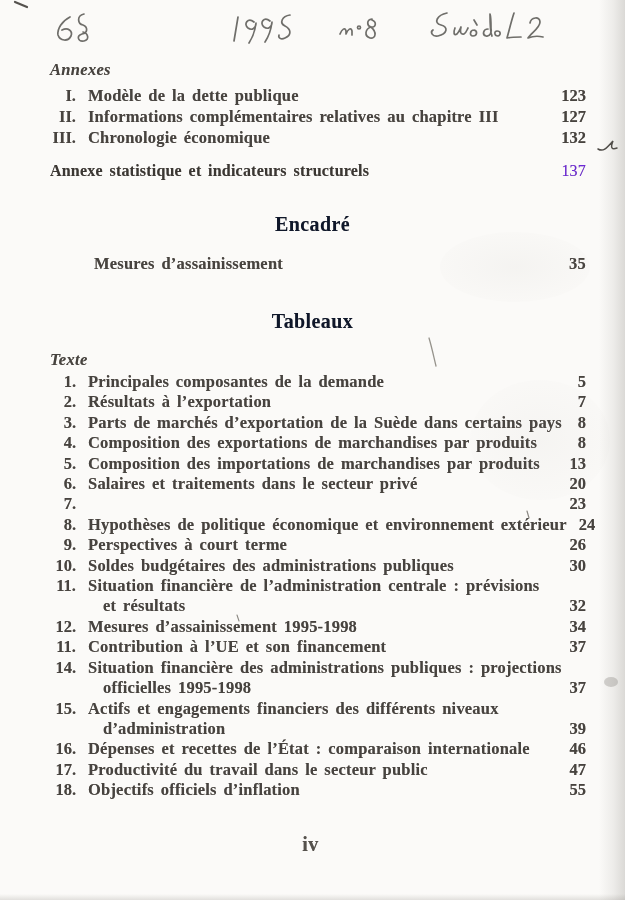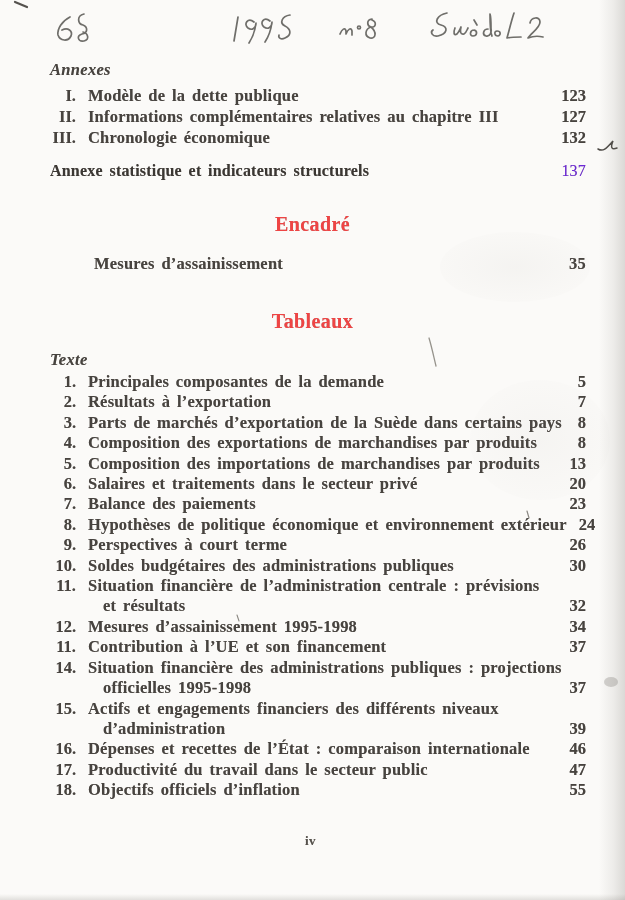--- a/index.html
+++ b/index.html
@@ -43,31 +43,31 @@
 
   .bold-entry {
     position:absolute; left:50px; right:39px; display:flex; align-items:baseline;
     font-size:16px; font-weight:bold; color:#3b3733;
     word-spacing:2.5px; letter-spacing:0.2px; white-space:nowrap;
   }
   .bold-entry .toc-page { margin-left:auto; font-weight:normal; color:#6d28d9; }
 
   .center-heading {
     position:absolute; left:0; width:625px; text-align:center;
-    font-size:20px; font-weight:bold; color:#ef4444; letter-spacing:0.4px;
+    font-size:20px; font-weight:bold; color:#0f172a; letter-spacing:0.4px;
   }
   .plain-entry {
     position:absolute; left:50px; right:39px; display:flex; align-items:baseline;
     font-size:16.5px; word-spacing:2.5px; letter-spacing:0.2px; white-space:nowrap;margin-left:44px;
   }
   .plain-entry .toc-page { margin-left:auto; }
 
   .footer-page {
     position:absolute; left:0; width:621px; top:833px; text-align:center;
-    font-size:13px; color:#55514c; letter-spacing:0.5px;
+    font-size:20px; color:#55514c; letter-spacing:0.5px;
   }
   svg.overlay { position:absolute; left:0; top:0; pointer-events:none; }
 </style>
 </head>
 <body>
 
 <div id="page">
 
   <svg class="overlay" width="625" height="60" viewBox="0 0 625 60" fill="none" stroke="#6f6e6a" stroke-width="1.7" stroke-linecap="round" stroke-linejoin="round" aria-label="68  1995  n°8  Suède L2">
     <g>
@@ -154,21 +154,20 @@
         <span class="toc-title">Composition des importations de marchandises par produits</span>
         <span class="toc-page">13</span>
       </div>
       <div class="toc-row">
         <span class="toc-num">6.</span>
         <span class="toc-title">Salaires et traitements dans le secteur privé</span>
         <span class="toc-page">20</span>
       </div>
       <div class="toc-row">
         <span class="toc-num">7.</span>
-        <span class="toc-title">Balance des paiements</span>
         <span class="toc-page">23</span>
       </div>
       <div class="toc-row">
         <span class="toc-num">8.</span>
         <span class="toc-title">Hypothèses de politique économique et environnement extérieur</span>
         <span class="toc-page">24</span>
       </div>
       <div class="toc-row">
         <span class="toc-num">9.</span>
         <span class="toc-title">Perspectives à court terme</span>

